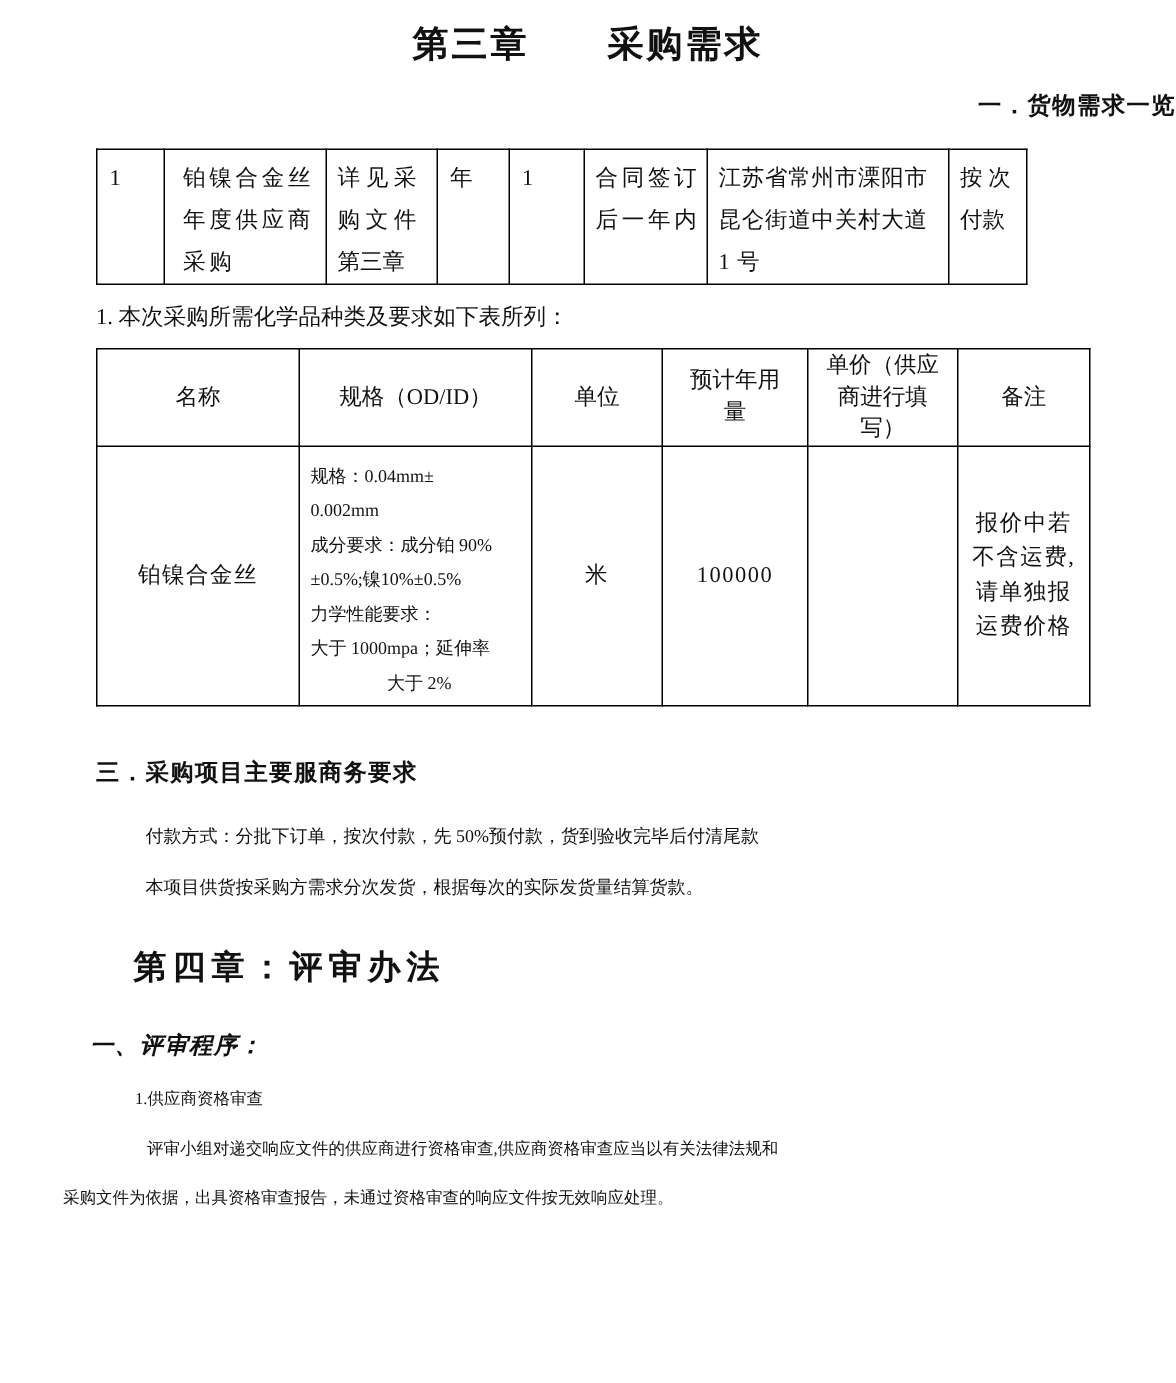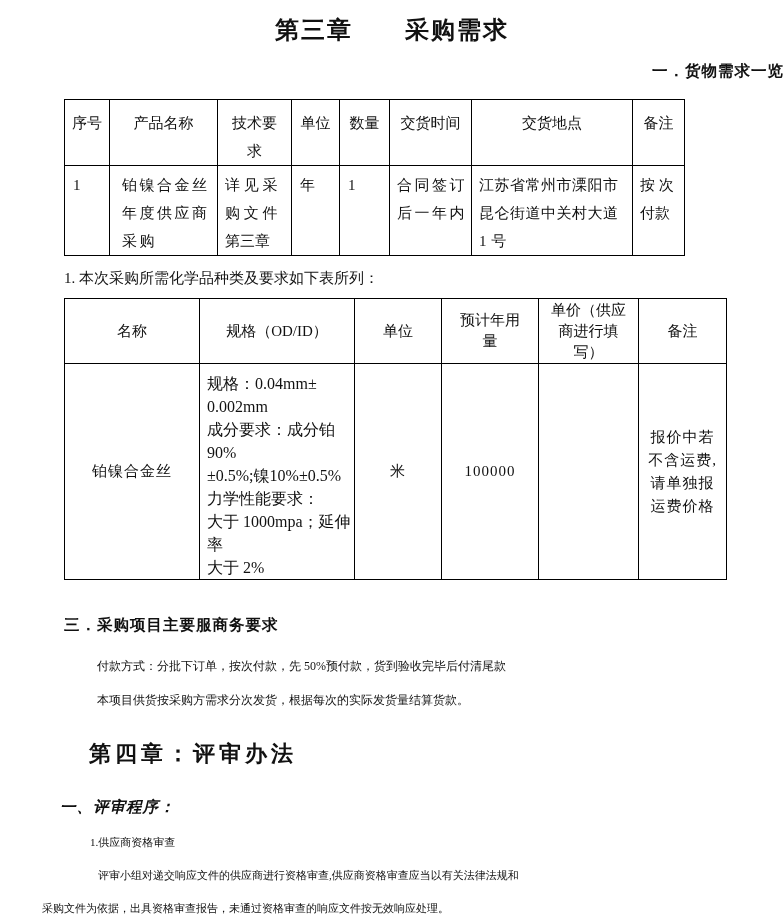--- a/index.html
+++ b/index.html
@@ -88,24 +88,24 @@
     vertical-align:middle;
     text-align:center;
     line-height:23px;
     white-space:pre-line;
     letter-spacing:1px;
   }
   .tbl2 td.spec{
     vertical-align:top;
     text-align:left;
     padding:8px 2px 0 7px;
-    font-size:16px;
+    font-size:12px;
   }
   .spec-lines{white-space:pre-line;line-height:23px;}
-  .spec-last{text-align:left;line-height:23px;}
+  .spec-last{text-align:center;line-height:23px;}
   .pay-para{
     font-size:12px;
     line-height:34px;
     margin:14px 16px 0 97px;
   }
   .pay-para + .pay-para{margin-top:0;}
   .ch4-title{
     font-family:"Liberation Sans", sans-serif;
     font-weight:700;
     font-size:22px;
@@ -149,31 +149,20 @@
       <col style="width:45px">
         <col style="width:108px">
         <col style="width:74px">
         <col style="width:48px">
       <col style="width:50px">
         <col style="width:82px">
         <col style="width:161px">
         <col style="width:52px">
     </colgroup>
     <tbody>
-      <tr>
-        <th>序号</th>
-        <th>产品名称</th>
-        <th>技术要
-求</th>
-        <th>单位</th>
-        <th>数量</th>
-        <th>交货时间</th>
-        <th>交货地点</th>
-        <th>备注</th>
-      </tr>
       <tr>
         <td>1</td>
         <td class="product">铂镍合金丝
 年度供应商
 采购</td>
         <td class="techreq">详 见 采
 购 文 件
 第三章</td>
         <td>年</td>
         <td>1</td>

